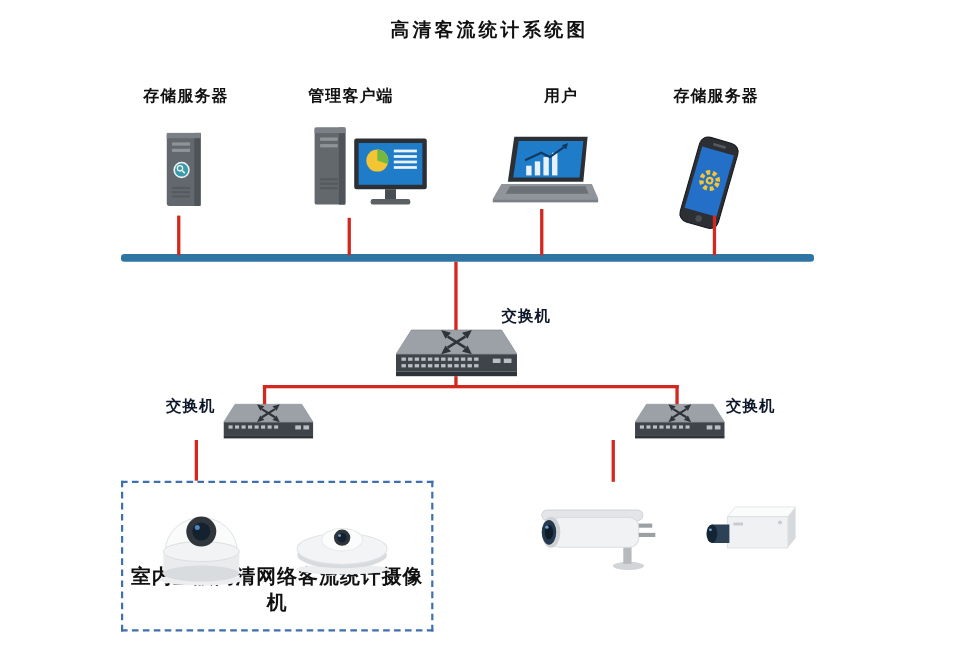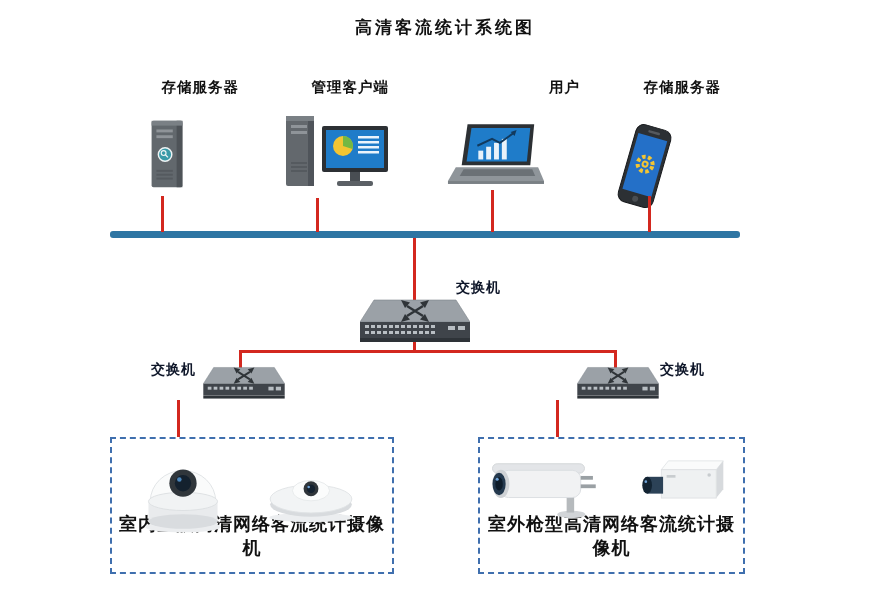--- a/index.html
+++ b/index.html
@@ -7,21 +7,21 @@
     position:relative;width:890px;height:604px;background:#ffffff;
     font-family:Liberation Serif, serif;color:#1a1a1a;
     overflow:hidden;
   }
   .abs{position:absolute;}
   .title{
     left:0;top:16px;width:890px;text-align:center;
     font-size:17px;font-weight:bold;letter-spacing:3px;color:#111;
   }
   .dev-label{
-    width:140px;text-align:right;font-size:14.5px;font-weight:bold;
+    width:140px;text-align:center;font-size:14.5px;font-weight:bold;
     letter-spacing:1px;color:#111;
   }
   .sw-label{
     font-size:14px;font-weight:bold;letter-spacing:1px;color:#0f172a;white-space:nowrap;
   }
   .bus{
     left:110px;top:231px;width:630px;height:7px;background:#2e75a3;border-radius:3px;
   }
   .rline{background:#d3281f;}
   .dash-box{
@@ -244,23 +244,20 @@
       <ellipse cx="60" cy="62" rx="45" ry="5" fill="#eceef0"></ellipse>
       <ellipse cx="60" cy="48" rx="44" ry="13" fill="#d8dbde"></ellipse>
       <ellipse cx="60" cy="42" rx="44" ry="15" fill="#f2f4f5" stroke="#e0e3e5" stroke-width="1"></ellipse>
       <ellipse cx="60" cy="33" rx="20" ry="11" fill="#fbfcfc" stroke="#e6e9ea" stroke-width="1"></ellipse>
       <circle cx="60" cy="31" r="8" fill="#2f353a"></circle>
       <circle cx="60" cy="31" r="4.5" fill="#132130"></circle>
       <circle cx="57.5" cy="29" r="1.4" fill="#6fa3d8"></circle>
     </svg>
   </div>
 
-  <div class="abs dash-box" style="left:478px;top:437px;width:263px;height:133px;">
-    <div class="box-label">室外枪型高清网络客流统计摄像机</div>
-  </div>
 
   <div class="abs" style="left:485px;top:443px;">
     <svg width="122" height="80" viewBox="0 0 130 85">
       <ellipse cx="92" cy="76" rx="15" ry="4" fill="#d2d5d8"></ellipse>
       <rect x="87" y="56" width="8" height="18" fill="#b6babd"></rect>
       <rect x="8" y="22" width="98" height="10" rx="5" fill="#e3e5e8" stroke="#d2d5d8" stroke-width="1"></rect>
       <rect x="16" y="29" width="86" height="29" rx="9" fill="#f1f2f3" stroke="#dadde0" stroke-width="1"></rect>
       <rect x="102" y="35" width="13" height="4" fill="#9aa0a4"></rect>
       <rect x="102" y="44" width="16" height="4" fill="#9aa0a4"></rect>
       <ellipse cx="17" cy="43.5" rx="9" ry="15" fill="#cfd2d5"></ellipse>

